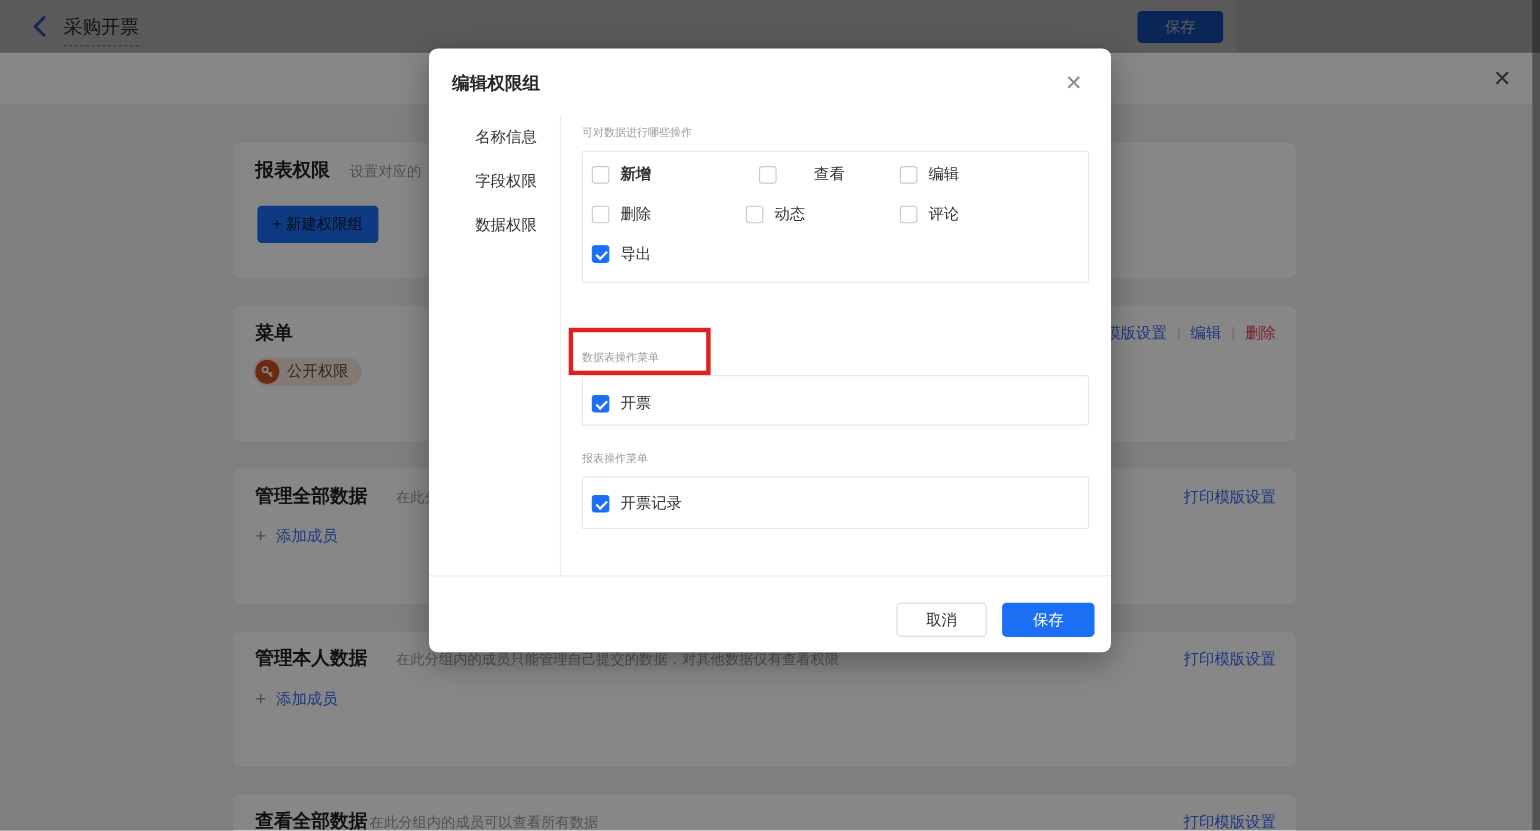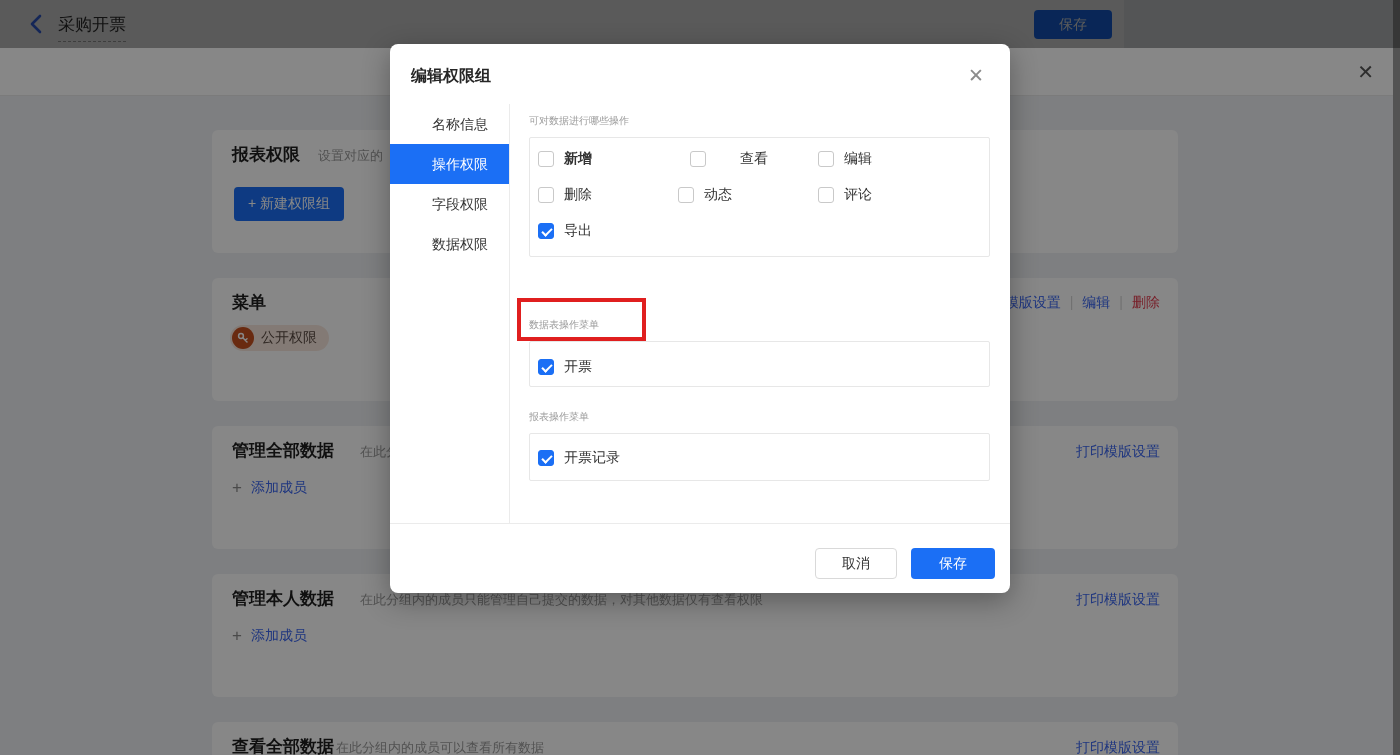--- a/index.html
+++ b/index.html
@@ -12,21 +12,21 @@
   .topbar-title { position:absolute; left:58px; top:13px; font-size:17px; color:#333; font-weight:500; padding-bottom:5px; border-bottom:1px dashed #adadad; }
   .topbar-save { position:absolute; right:12px; top:10px; width:78px; height:29px; border:none; border-radius:4px; color:#fff; font-size:14px; }
 
   .page-header { position:absolute; left:0; top:48px; width:1400px; height:48px; background:#ffffff; border-bottom:1px solid #e9e9e9; z-index:1; }
   .page-close { position:absolute; right:26px; top:12px; font-size:20px; color:#555; line-height:24px; cursor:pointer; }
 
   .main { position:absolute; left:0; top:96px; width:1400px; height:659px; background:#eef0f4; z-index:1; }
   .card { position:absolute; left:212px; width:966px; height:123px; background:#fff; border-radius:6px; }
   .card-title { position:absolute; left:20px; top:13px; font-size:17px; font-weight:bold; color:#1f1f1f; }
   .card-desc { position:absolute; top:17px; font-size:13px; color:#9b9b9b; }
-  .primary-btn { border:none; border-radius:4px; color:#ffffff; font-size:14px; }
+  .primary-btn { border:none; border-radius:4px; color:#0f172a; font-size:14px; }
   .new-group-btn { position:absolute; left:22px; top:57px; width:110px; height:34px; }
   .tag-pill { position:absolute; left:18px; top:47px; height:26px; border-radius:13px; background:#f8e7dd; display:flex; align-items:center; padding:0 12px 0 2px; }
   .tag-icon { width:22px; height:22px; border-radius:50%; background:#c7501f; color:#fff; display:flex; align-items:center; justify-content:center; margin-right:7px; }
   .tag-label { font-size:14px; color:#594a42; }
   .links-row { position:absolute; right:18px; top:16px; font-size:14px; white-space:nowrap; }
   .links-row .sep { color:#d5d5d5; margin:0 9px; }
   .link { color:#3d68f0; text-decoration:none; cursor:pointer; }
   .link-danger { color:#e23c4e; }
   .add-member { position:absolute; left:20px; top:52px; font-size:14px; }
   .add-member .plus { color:#8c8c8c; font-size:17px; margin-right:9px; vertical-align:-1px; }
@@ -123,21 +123,20 @@
 
 <div class="overlay"></div>
 <div class="topbar-dim"></div>
 
 <div class="modal">
   <span class="modal-title">编辑权限组</span>
   <span class="modal-close">✕</span>
 
   <div class="modal-sidebar">
     <div class="modal-tab">名称信息</div>
-    <div class="modal-tab active" style="background:#1B6FF5;">操作权限</div>
     <div class="modal-tab">字段权限</div>
     <div class="modal-tab">数据权限</div>
   </div>
 
   <div class="modal-content">
     <span class="group-label" style="top:10px;">可对数据进行哪些操作</span>
 
     <div class="group-box" style="top:33px; height:120px;">
       <span class="opt" style="left:8px; top:12px;font-weight:bold;">
           <span class="cbx"></span>

